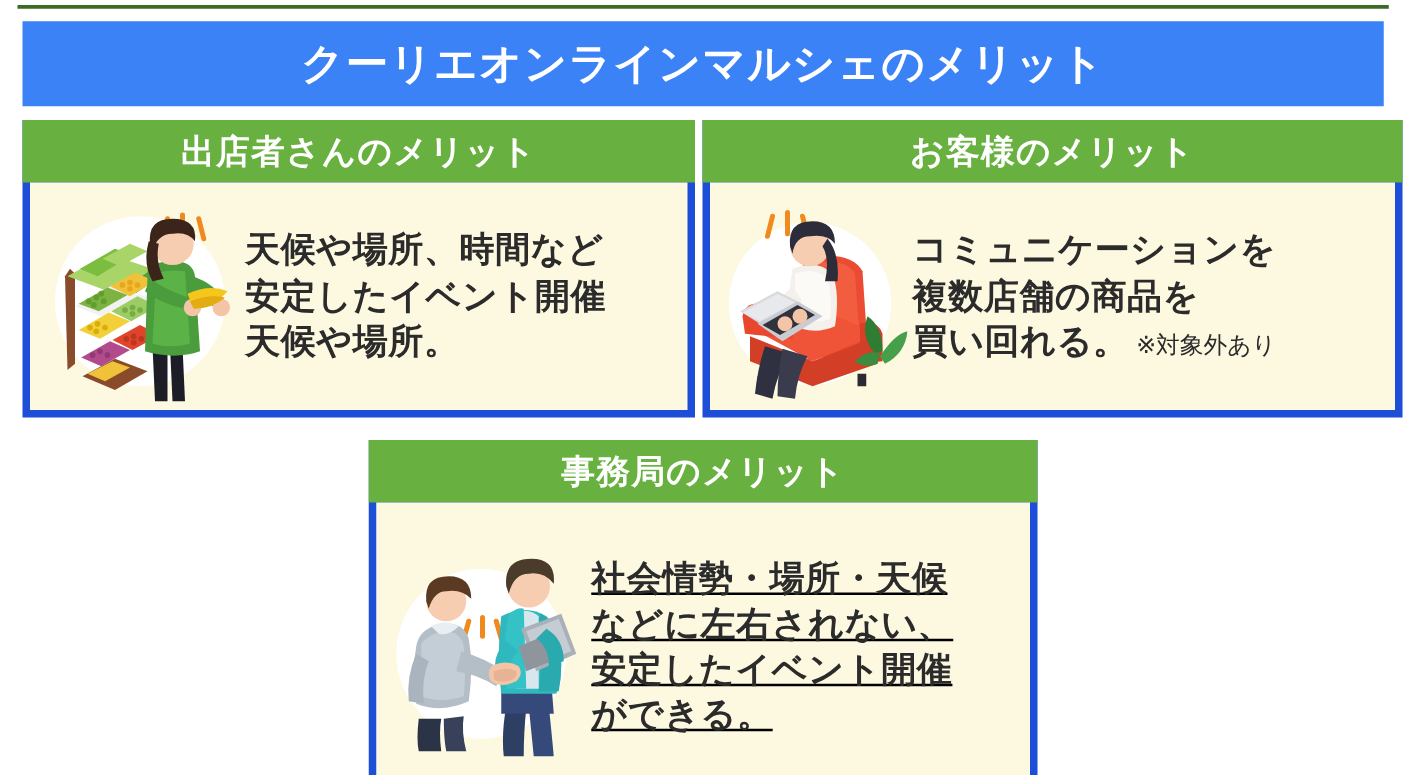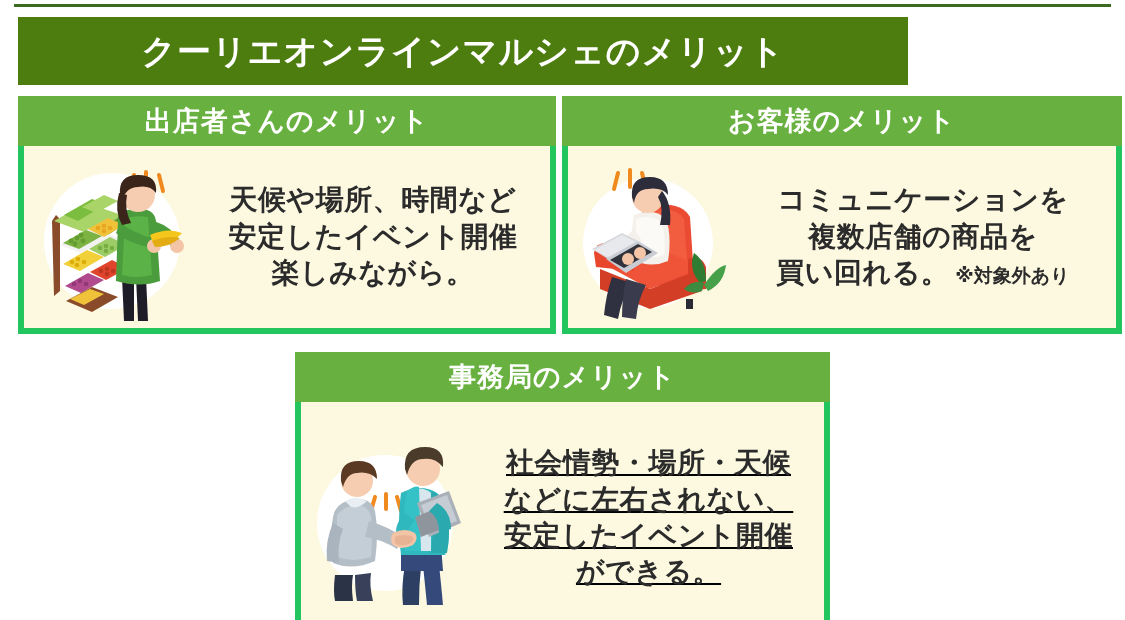--- a/index.html
+++ b/index.html
@@ -30,42 +30,41 @@
     width: 1097px;
     height: 3px;
     background: #3a6b20;
   }
 
   
   .title-banner {
     position: absolute;
     left: 18px;
     top: 17px;
-    width: 890px;
+    width: 1089px;
     height: 68px;
-    background: #4d7c0f;
+    background: #3b82f6;
     display: flex;
     align-items: center;
     justify-content: center;
   }
   .title-banner .title-text {
     color: #ffffff;
     font-size: 34px;
     font-weight: bold;
     letter-spacing: 1px;
     line-height: 1;
     white-space: nowrap;
   }
 
   
   .card {
     position: absolute;
-    background: #22c55e;
+    background: #1d4ed8;
     box-sizing: border-box;
-    text-align: center;
   }
   .card-header {
     height: 50px;
     display: flex;
     align-items: center;
     justify-content: center;
     background: #68b03f;
   }
   .card-header .header-text {
     color: #ffffff;
@@ -96,21 +95,21 @@
   .copy .line {
     color: #2b2b2b;
     font-size: 28px;
     font-weight: bold;
     line-height: 1.30;
     letter-spacing: 0.5px;
     white-space: nowrap;
   }
   .copy .note {
     font-size: 19px;
-    font-weight: bold;
+    font-weight: normal;
     letter-spacing: 0;
     margin-left: 6px;
   }
 
   
   #card-exhibitor {
     left: 18px;
     top: 96px;
     width: 538px;
     height: 238px;
@@ -250,21 +249,21 @@
           <circle cx="108" cy="46" r="17" fill="#f6cdb0"></circle>
 
           <path d="M90 46 Q88 26 108 26 Q128 26 126 44 Q120 36 108 38 Q96 38 92 52 Z" fill="#3b2419"></path>
           <path d="M89 44 Q84 62 92 76 L101 74 Q94 60 97 46 Z" fill="#3b2419"></path>
         </svg>
       </div>
 
       <div class="copy">
         <div class="line">天候や場所、時間など</div>
         <div class="line">安定したイベント開催</div>
-        <div class="line">楽しみながら。</div>
+        <div class="line">天候や場所。</div>
       </div>
 
     </div>
   </div>
 
   <div class="card" id="card-customer">
     <div class="card-header">
       <span class="header-text">お客様のメリット</span>
     </div>
     <div class="card-body">

